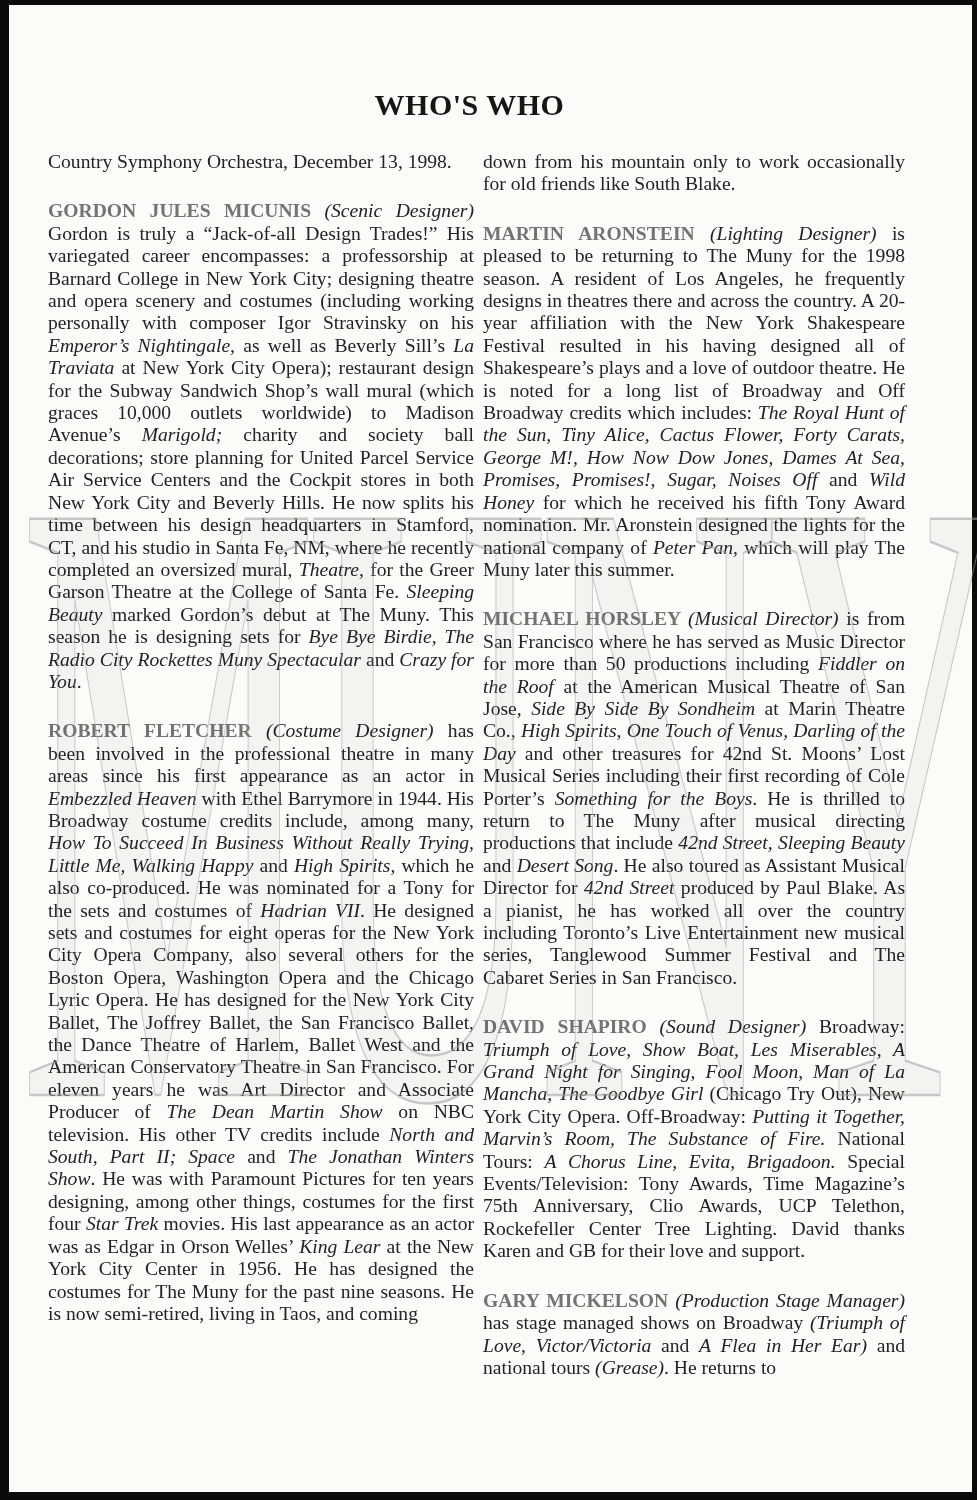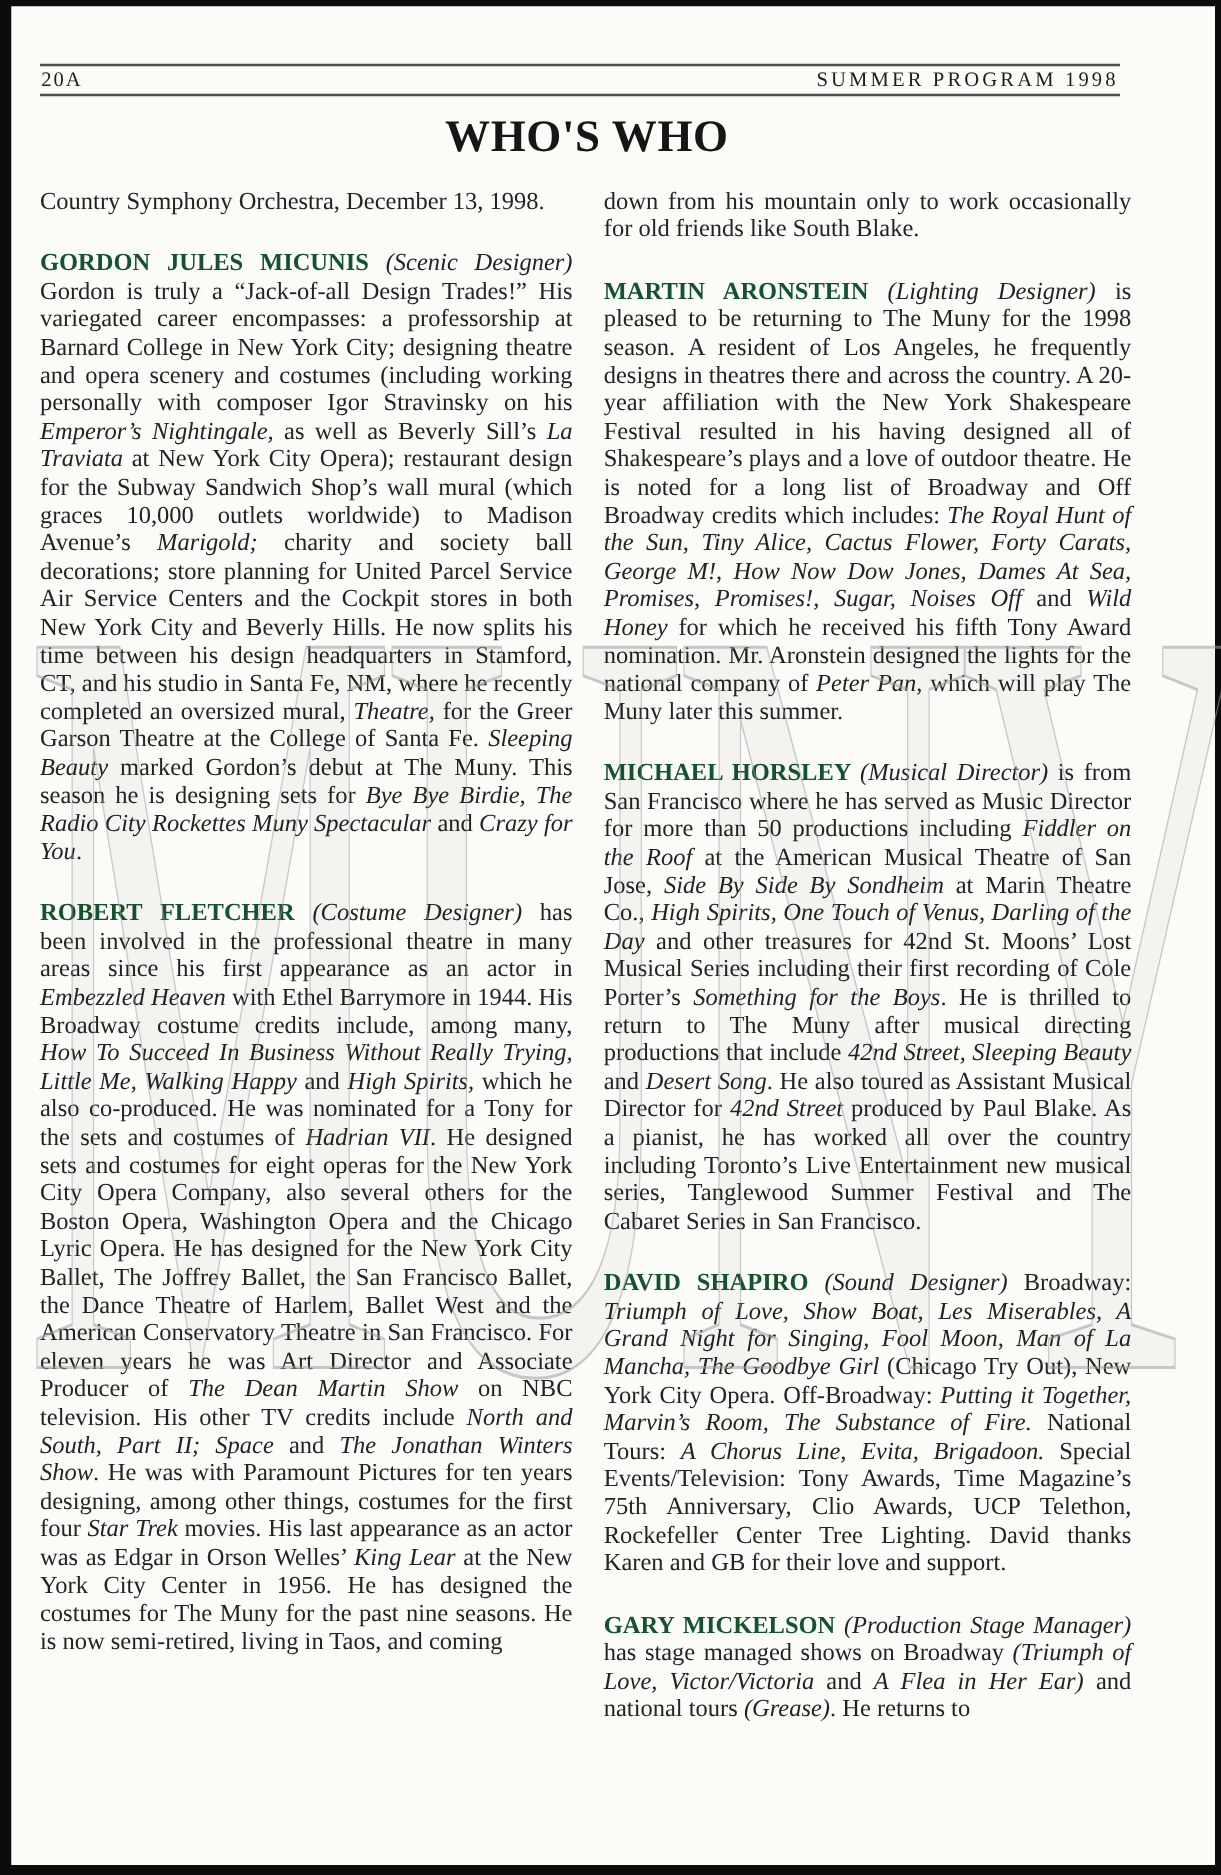--- a/index.html
+++ b/index.html
@@ -21,34 +21,34 @@
     border-top:2px solid #4e4e4e;border-bottom:2px solid #4e4e4e;
     display:flex;justify-content:space-between;align-items:center;
     height:22px;padding:0 1px;
     color:#1e1e1e;
   }
   .pagenum{font-size:16.5px;letter-spacing:1.5px;}
   .header-right{font-size:16.5px;letter-spacing:2.5px;}
 
   .title{
     position:absolute;left:32px;top:88px;width:875px;margin:0;
-    text-align:center;font-size:36px;font-weight:bold;
+    text-align:center;font-size:30px;font-weight:bold;
     letter-spacing:0.5px;color:#161616;
   }
 
   .col{
     position:absolute;top:151px;
     font-size:19.6px;line-height:22.4px;color:#232323;
     text-align:justify;
   }
-  .col-left{left:32px;width:426px;}
+  .col-left{left:48px;width:426px;}
   .col-right{left:483px;width:422px;}
   .para{margin:0 0 27px 0;}
   .st-regular{font-style:normal;font-weight:normal;}
-  .st-bold{font-weight:bold;color:#14532d;}
+  .st-bold{font-weight:bold;color:#737373;}
   .st-italic{font-style:italic;margin-top:20px;}
 
   .watermark{
     position:absolute;left:20px;top:358px;width:950px;height:920px;
     font-family:"Liberation Serif","DejaVu Serif",serif;
     font-size:880px;line-height:1;letter-spacing:-28px;white-space:nowrap;
     color:rgba(0,0,0,0.03);
     -webkit-text-stroke:2.5px rgba(158,158,158,0.55);
     transform:scaleX(0.38);transform-origin:0 0;
     pointer-events:none;z-index:5;
@@ -57,24 +57,20 @@
 </head>
 <body>
 
 <div class="page">
 
   <div class="edge edge-left"></div>
   <div class="edge edge-top"></div>
   <div class="edge edge-right"></div>
   <div class="edge edge-bottom"></div>
 
-  <div class="header">
-    <span class="pagenum">20A</span>
-    <span class="header-right">SUMMER PROGRAM 1998</span>
-  </div>
 
   <h1 class="title">WHO'S WHO</h1>
 
   <div class="col col-left">
       <p class="para"><span class="st-regular">Country Symphony Orchestra, December 13, 1998.</span></p>
       <p class="para"><span class="st-bold">GORDON JULES MICUNIS </span><span class="st-italic">(Scenic Designer)</span><span class="st-regular"> Gordon is truly a “Jack-of-all Design Trades!” His variegated career encompasses: a professorship at Barnard College in New York City; designing theatre and opera scenery and costumes (including working personally with composer Igor Stravinsky on his </span><span class="st-italic">Emperor’s Nightingale,</span><span class="st-regular"> as well as Beverly Sill’s </span><span class="st-italic">La Traviata</span><span class="st-regular"> at New York City Opera); restaurant design for the Subway Sandwich Shop’s wall mural (which graces 10,000 outlets worldwide) to Madison Avenue’s </span><span class="st-italic">Marigold;</span><span class="st-regular"> charity and society ball decorations; store planning for United Parcel Service Air Service Centers and the Cockpit stores in both New York City and Beverly Hills. He now splits his time between his design headquarters in Stamford, CT, and his studio in Santa Fe, NM, where he recently completed an oversized mural, </span><span class="st-italic">Theatre,</span><span class="st-regular"> for the Greer Garson Theatre at the College of Santa Fe. </span><span class="st-italic">Sleeping Beauty</span><span class="st-regular"> marked Gordon’s debut at The Muny. This season he is designing sets for </span><span class="st-italic">Bye Bye Birdie, The Radio City Rockettes Muny Spectacular</span><span class="st-regular"> and </span><span class="st-italic">Crazy for You</span><span class="st-regular">.</span></p>
       <p class="para"><span class="st-bold">ROBERT FLETCHER </span><span class="st-italic">(Costume Designer)</span><span class="st-regular"> has been involved in the professional theatre in many areas since his first appearance as an actor in </span><span class="st-italic">Embezzled Heaven</span><span class="st-regular"> with Ethel Barrymore in 1944. His Broadway costume credits include, among many, </span><span class="st-italic">How To Succeed In Business Without Really Trying, Little Me, Walking Happy</span><span class="st-regular"> and </span><span class="st-italic">High Spirits,</span><span class="st-regular"> which he also co-produced. He was nominated for a Tony for the sets and costumes of </span><span class="st-italic">Hadrian VII</span><span class="st-regular">. He designed sets and costumes for eight operas for the New York City Opera Company, also several others for the Boston Opera, Washington Opera and the Chicago Lyric Opera. He has designed for the New York City Ballet, The Joffrey Ballet, the San Francisco Ballet, the Dance Theatre of Harlem, Ballet West and the American Conservatory Theatre in San Francisco. For eleven years he was Art Director and Associate Producer of </span><span class="st-italic">The Dean Martin Show</span><span class="st-regular"> on NBC television. His other TV credits include </span><span class="st-italic">North and South, Part II; Space</span><span class="st-regular"> and </span><span class="st-italic">The Jonathan Winters Show</span><span class="st-regular">. He was with Paramount Pictures for ten years designing, among other things, costumes for the first four </span><span class="st-italic">Star Trek</span><span class="st-regular"> movies. His last appearance as an actor was as Edgar in Orson Welles’ </span><span class="st-italic">King Lear</span><span class="st-regular"> at the New York City Center in 1956. He has designed the costumes for The Muny for the past nine seasons. He is now semi-retired, living in Taos, and coming</span></p>
     </div>
   <div class="col col-right">
       <p class="para"><span class="st-regular">down from his mountain only to work occasionally for old friends like South Blake.</span></p>

